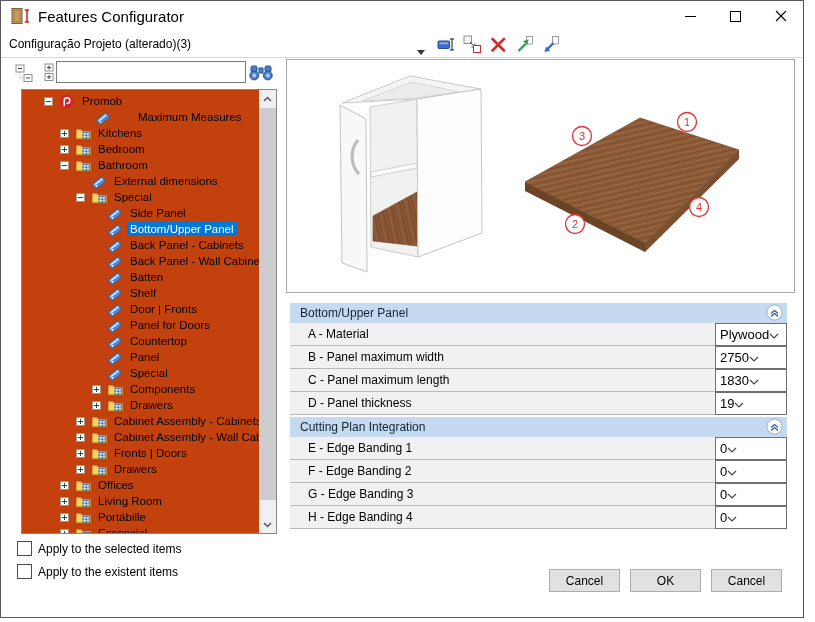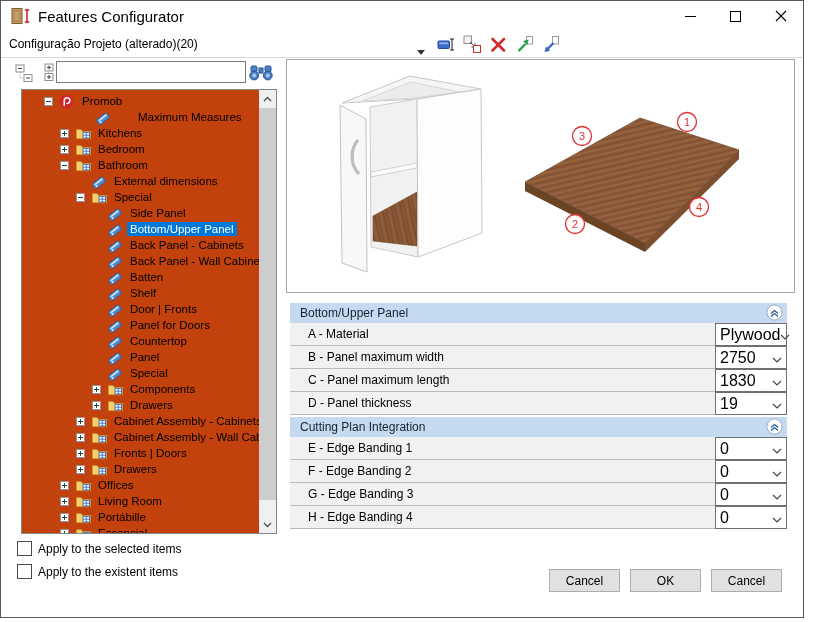--- a/index.html
+++ b/index.html
@@ -45,22 +45,22 @@
   
   .props{position:absolute;left:289px;top:302px;width:497px;}
   .prop-section{margin-bottom:2px;}
   .prop-header{position:relative;height:20px;background:#c5daf0;display:flex;align-items:center;}
   .prop-title{font-size:12px;color:#15222e;padding-left:10px;}
   .collapse-btn{position:absolute;right:4px;top:1px;width:17px;height:17px;}
   .prop-row{display:flex;align-items:stretch;height:23px;}
   .prop-label{flex:1;background:#f1f1f1;border-bottom:1px solid #b9b9b9;font-size:12px;color:#000;
               padding-left:18px;display:flex;align-items:center;}
   .prop-value{width:62px;height:21px;margin-top:0;border:1px solid #707070;background:#fff;
-              display:flex;align-items:center;justify-content:space-between;padding:0 4px;
-              font-size:16px;color:#000;flex:none;}
+              display:flex;align-items:center;padding:0 4px;
+              font-size:13px;color:#000;flex:none;}
   
   .chk-row{position:absolute;left:16px;display:flex;align-items:center;gap:6px;font-size:12px;color:#000;}
   .chk-box{width:13px;height:13px;border:1px solid #4b4b4b;background:#fff;flex:none;}
   .footer-buttons{position:absolute;left:548px;top:568px;display:flex;gap:10px;}
   .dlg-btn{width:71px;height:23px;background:#e1e1e1;border:1px solid #adadad;font-size:12px;color:#000;
            display:flex;align-items:center;justify-content:center;font-family:"Liberation Sans",sans-serif;}
 </style>
 </head>
 <body>
 
@@ -88,21 +88,21 @@
       </div>
       <div class="win-btn">
         <svg width="12" height="12">
             <path d="M1 1 L11 11 M11 1 L1 11" stroke="#000" stroke-width="1.1"></path>
           </svg>
       </div>
     </div>
   </div>
 
   <div class="toolbar">
-    <span class="combo-label">Configuração Projeto (alterado)(20)</span>
+    <span class="combo-label">Configuração Projeto (alterado)(3)</span>
     <span class="combo-caret">
       <svg width="8" height="5">
           <polygon points="0,0 8,0 4,5" fill="#333"></polygon>
         </svg>
     </span>
     <div class="tb-icons">
       <span class="tb-btn">
         <svg width="19" height="19" viewBox="0 0 19 19">
           <rect x="1" y="6" width="11.5" height="7.5" rx="1" fill="#3d6bd0" stroke="#27479c"></rect>
           <rect x="2.3" y="7.3" width="9" height="2" fill="#8babe9"></rect>

